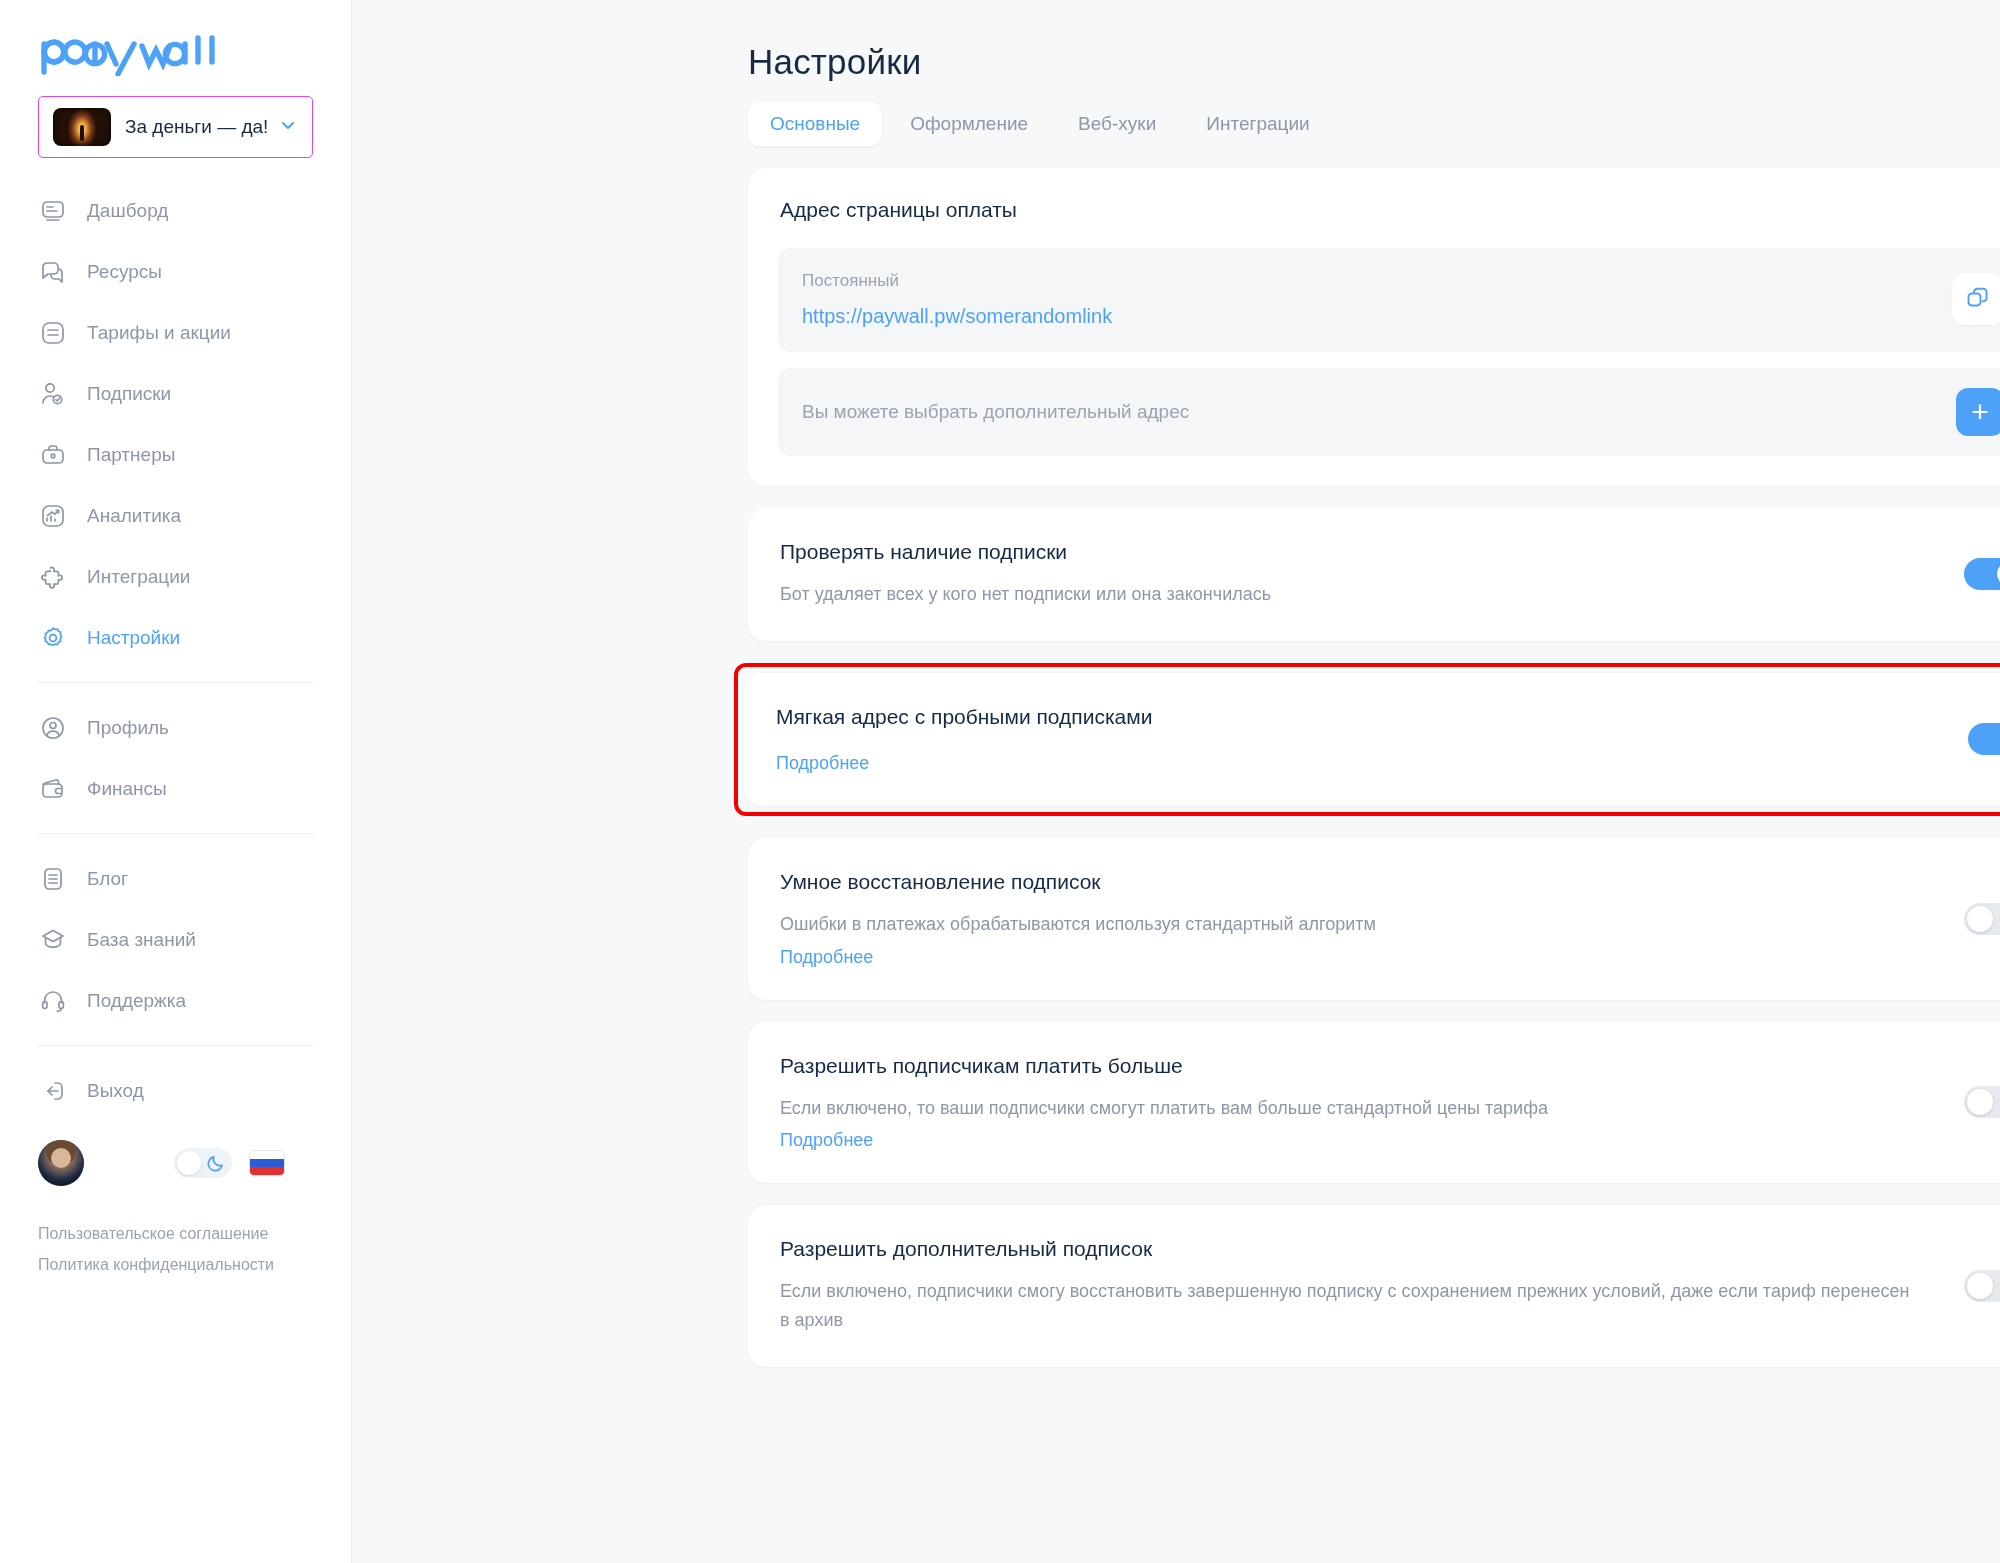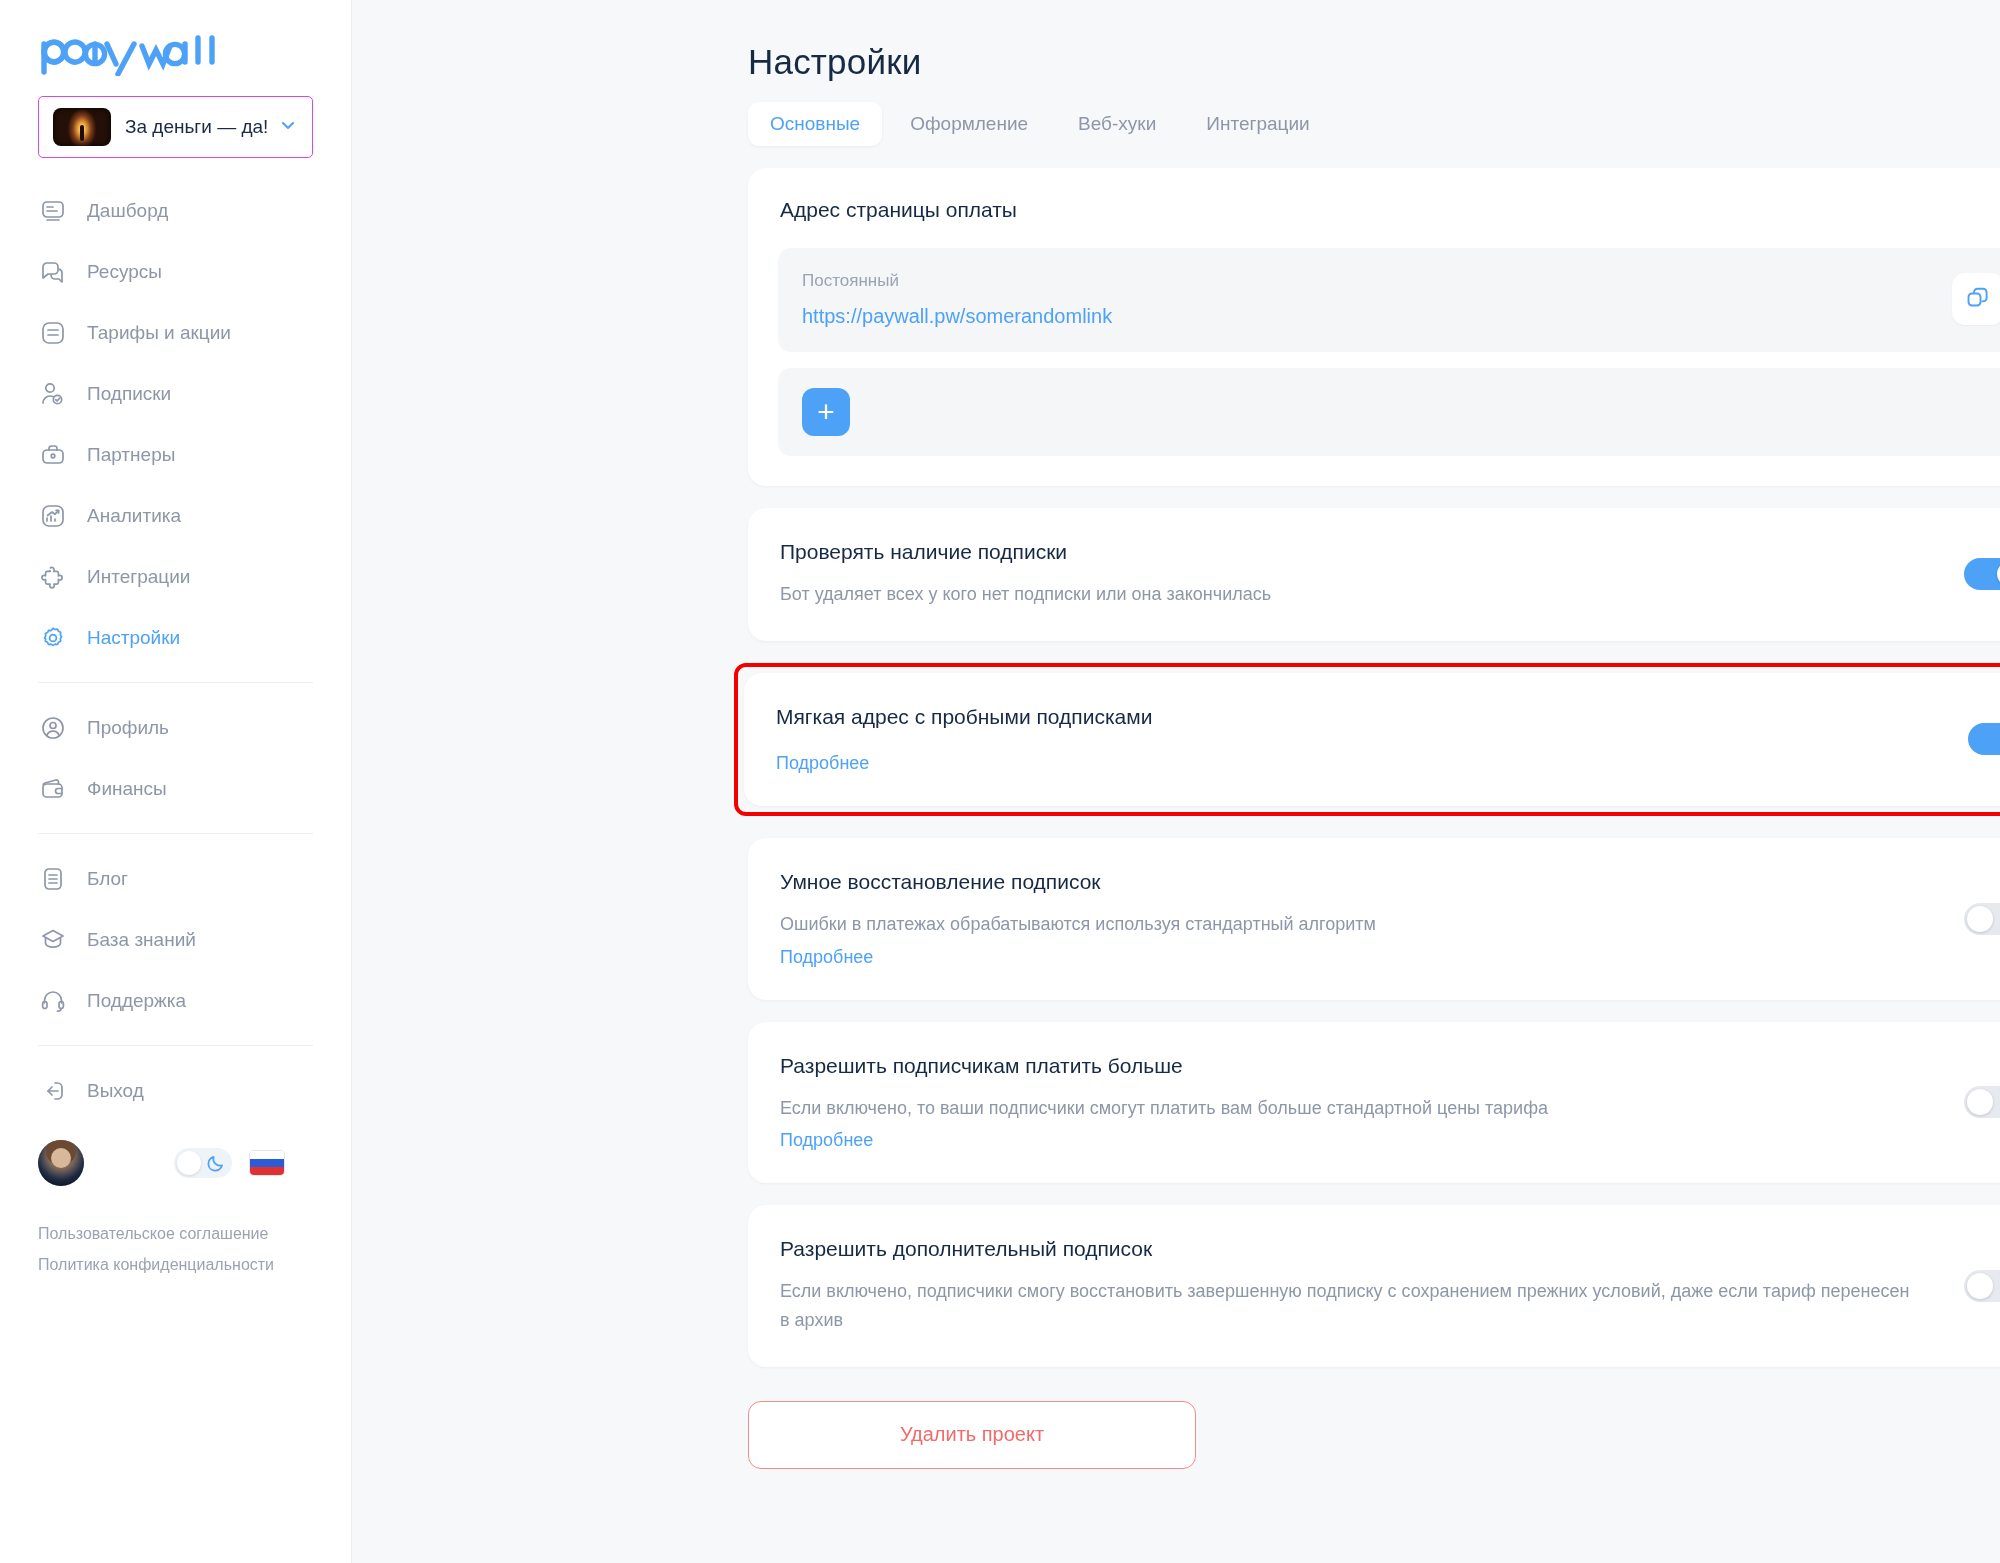--- a/index.html
+++ b/index.html
@@ -535,20 +535,23 @@
             <span>
               <svg width="26" height="26" viewBox="0 0 26 26" fill="none" stroke="#4da2f7" stroke-width="1.9">
                 <rect x="3.5" y="8.5" width="12" height="12" rx="3.4"></rect>
                 <path d="M9 8.5V7.2a3.4 3.4 0 0 1 3.4-3.4h5.8a3.4 3.4 0 0 1 3.4 3.4V13a3.4 3.4 0 0 1-3.4 3.4h-1.6" stroke-linejoin="round"></path>
               </svg>
             </span>
           </button>
         </div>
 
         <div class="url-box secondary">
+          <div class="txt">
+            <div class="url-placeholder">Вы можете выбрать дополнительный адрес</div>
+          </div>
           <button class="add-btn">
             <span>+</span>
           </button>
         </div>
       </section>
 
       
       <section class="card toggle-card">
         <div class="body">
           <div class="t-title">Проверять наличие подписки</div>
@@ -598,17 +601,16 @@
       <section class="card toggle-card">
         <div class="body">
           <div class="t-title">Разрешить дополнительный подписок</div>
           <div class="t-desc">Если включено, подписчики смогу восстановить завершенную подписку с сохранением прежних условий, даже если тариф перенесен в архив</div>
         </div>
         <div class="switch">
             <div class="kn"></div>
           </div>
       </section>
 
-      <button class="delete-btn">Удалить проект</button>
 
     </div>
   </main>
 </div>
 
 </body></html>

